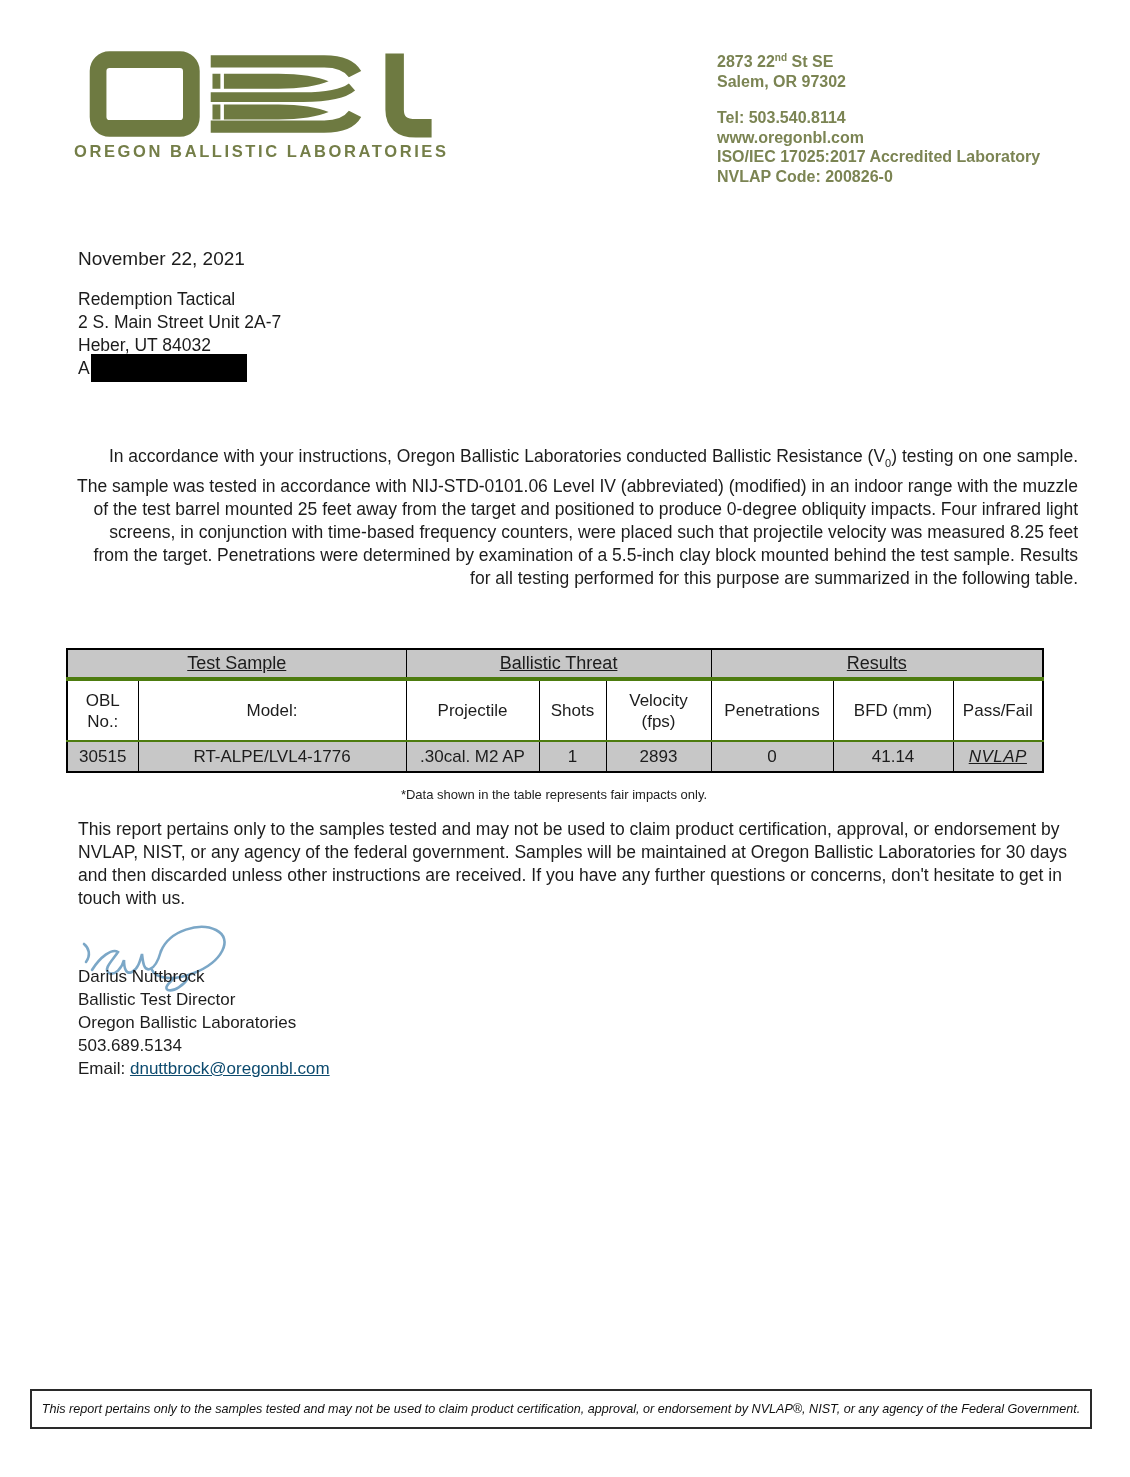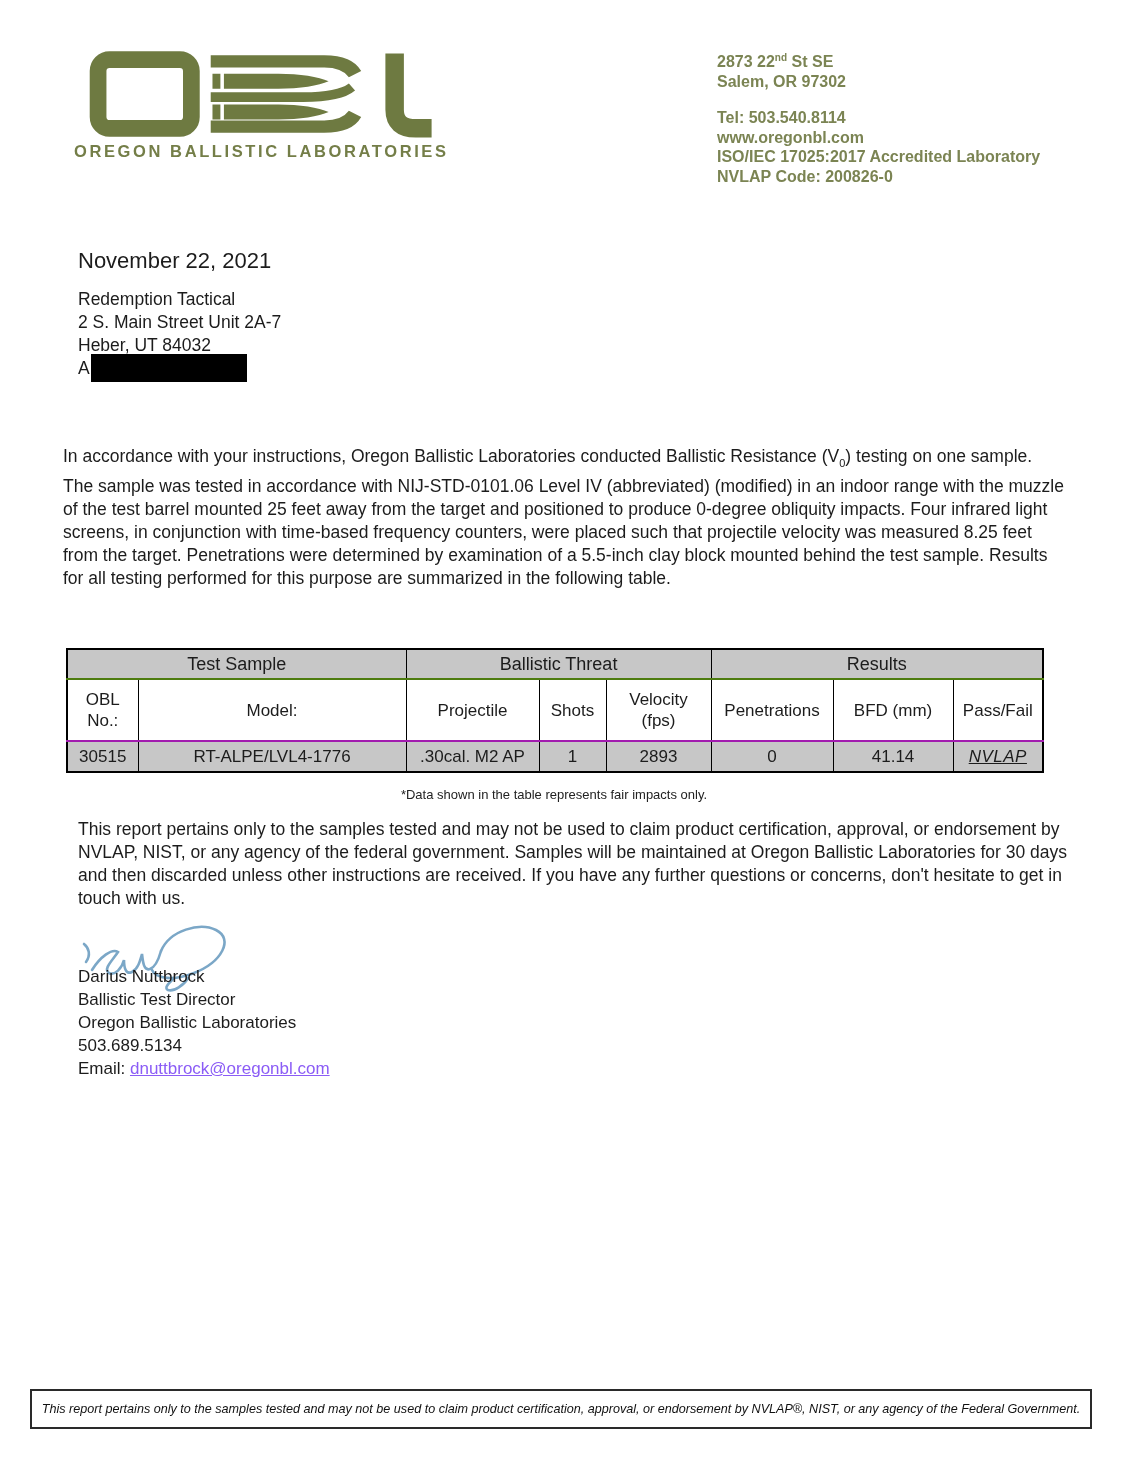--- a/index.html
+++ b/index.html
@@ -20,55 +20,55 @@
     font-size:16.5px;font-weight:bold;letter-spacing:2.6px;
     color:#747e48;white-space:nowrap;
   }
   .contact-block{
     position:absolute;left:717px;top:48px;width:400px;
     font-size:16px;font-weight:bold;color:#7b8453;line-height:19.5px;
   }
   .contact-block .gap{height:17px;}
   .contact-block sup{font-size:10px;}
   
-  .date{position:absolute;left:78px;top:248px;font-size:22px;}
+  .date{position:absolute;left:78px;top:248px;font-size:19px;}
   .recipient{position:absolute;left:78px;top:288px;font-size:17.5px;line-height:23px;}
   .redact-line{display:flex;align-items:flex-start;}
   .redaction-bar{
     display:inline-block;width:156px;height:28px;background:#000;
     margin-left:1px;margin-top:-3px;
   }
-  .body-text{position:absolute;left:63px;top:445px;width:1002px;
-    font-size:17.5px;line-height:23px;text-align:left;}
+  .body-text{position:absolute;left:76px;top:445px;width:1002px;
+    font-size:17.5px;line-height:23px;text-align:right;}
   .body-text p{margin:0;}
   .body-text sub{font-size:11px;}
   .closing-text{position:absolute;left:78px;top:818px;width:990px;
     font-size:17.5px;line-height:23px;}
   
   .table-wrap{position:absolute;left:66px;top:648px;width:976px;}
   table.results{
     border-collapse:collapse;width:976px;table-layout:fixed;
     font-size:17px;color:#1c1c1c;border:2px solid #000;
   }
   table.results th,table.results td{
     border:1px solid #000;text-align:center;vertical-align:middle;
     font-weight:normal;padding:2px 6px;box-sizing:border-box;
   }
   tr.group-row th{
-    background:#c7c7c7;height:30px;font-size:18px;border-bottom:2px solid #4d7c0f;
+    background:#c7c7c7;height:30px;font-size:18px;border-bottom:4px solid #4d7c0f;text-decoration:underline;
   }
   tr.subhead-row th{background:#fff;height:62px;line-height:21px;}
-  tr.data-row td{background:#c7c7c7;height:31px;border-top:2px solid #a21caf;}
+  tr.data-row td{background:#c7c7c7;height:31px;border-top:2px solid #4d7c0f;}
   td.model-cell{text-align:left;padding-left:10px;}
   td.pass-cell{font-weight:bold;font-style:italic;text-decoration:underline;letter-spacing:.5px;}
   .table-footnote{margin-top:14px;text-align:center;font-size:13px;color:#222;}
   
   .sig-svg{position:absolute;left:76px;top:922px;width:180px;height:72px;}
   .sig-block{position:absolute;left:78px;top:965px;font-size:17px;line-height:23px;}
-  .email-link{color:#8b5cf6;text-decoration:underline;cursor:pointer;}
+  .email-link{color:#0c4a6e;text-decoration:underline;cursor:pointer;}
   
   .footer-box{
     position:absolute;left:30px;top:1389px;width:1062px;height:40px;
     border:2px solid #2a2a2a;display:flex;align-items:center;justify-content:center;
     box-sizing:border-box;
   }
   .footer-box span{font-size:12.6px;font-style:italic;color:#111;white-space:nowrap;}
 </style>
 </head>
 <body>

